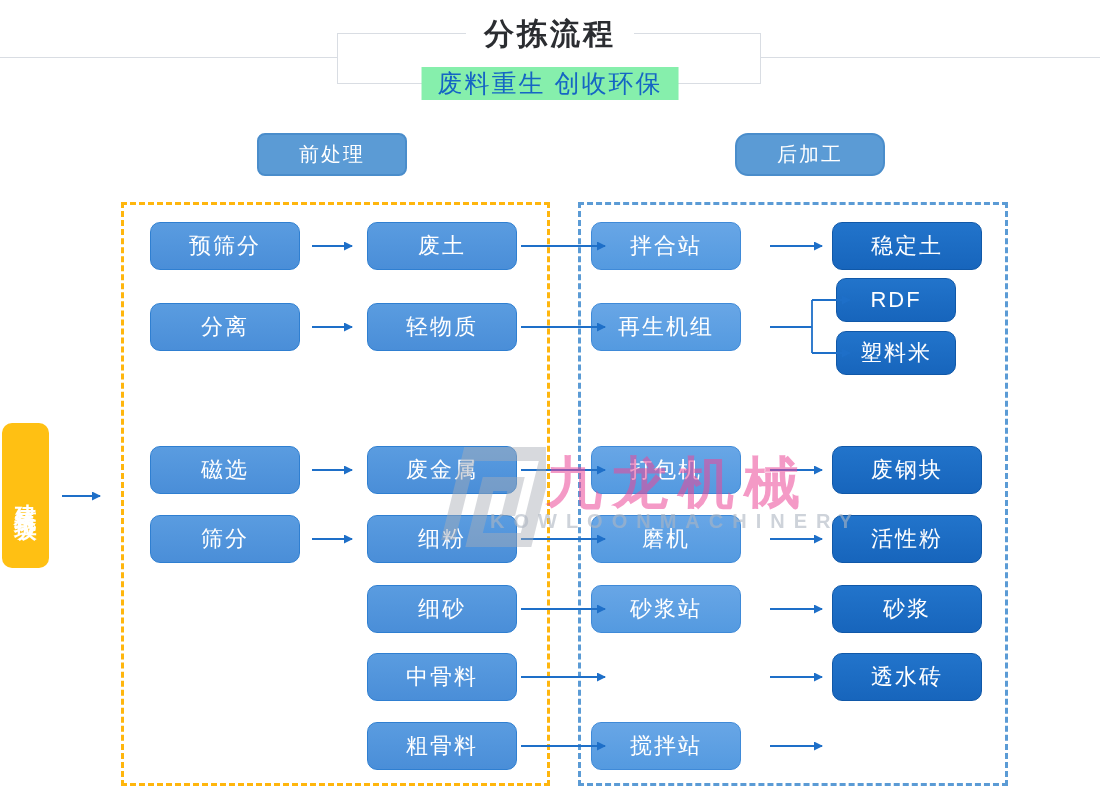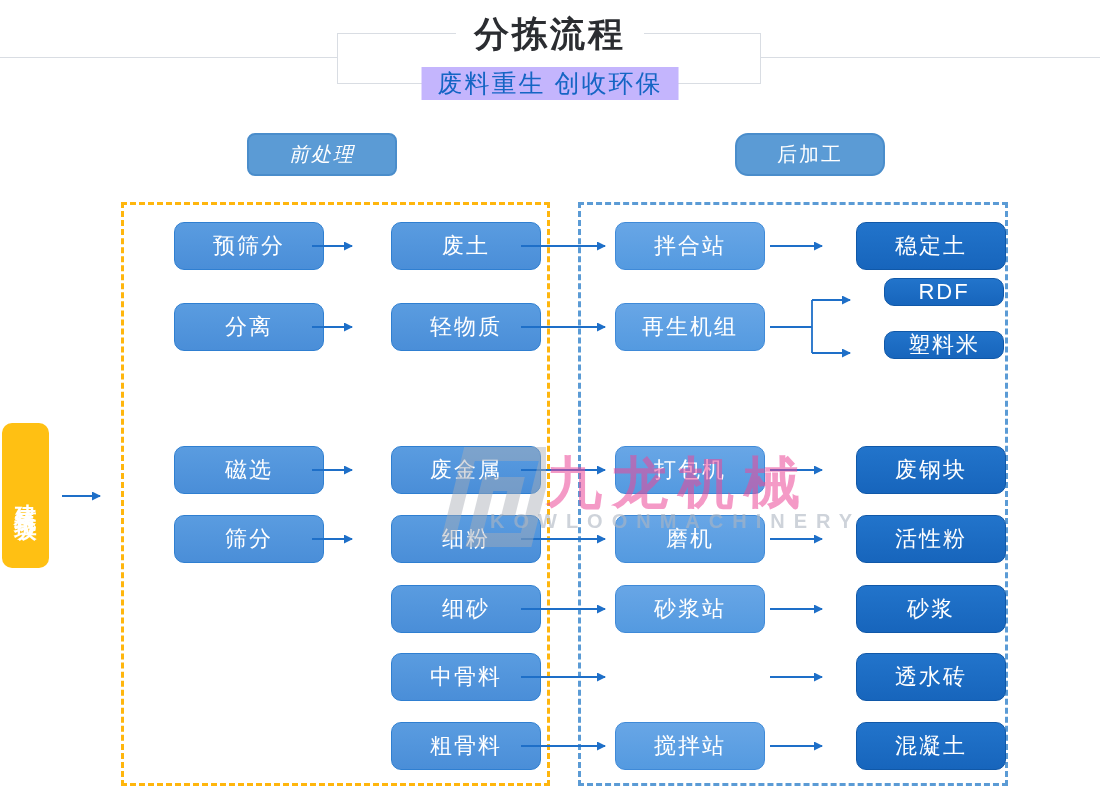--- a/index.html
+++ b/index.html
@@ -5,61 +5,61 @@
   html,body{margin:0;padding:0;background:#fff;}
   .stage{
     position:relative;width:1100px;height:791px;background:#fff;overflow:hidden;
     font-family:"Liberation Sans","DejaVu Sans",sans-serif;
   }
   
   .hline{position:absolute;left:0;top:57px;width:1100px;height:0;border-top:1px solid #d9dde3;z-index:1;}
   .title-frame{position:absolute;left:337px;top:33px;width:424px;height:51px;border:1px solid #d9dde3;background:#fff;z-index:2;box-sizing:border-box;}
   .title{
     position:absolute;left:50%;top:16px;transform:translateX(-50%);
-    font-size:35px;line-height:36px;font-weight:bold;color:#2b2d31;letter-spacing:3px;
+    font-size:30px;line-height:36px;font-weight:bold;color:#2b2d31;letter-spacing:3px;
     background:#fff;padding:0 18px;z-index:3;white-space:nowrap;
   }
   .subtitle{
     position:absolute;left:50%;top:67px;transform:translateX(-50%);
     font-size:25px;line-height:33px;color:#1565c4;letter-spacing:2px;
-    background:#c4b5fd;padding:0 16px;z-index:3;white-space:nowrap;
+    background:#86efac;padding:0 16px;z-index:3;white-space:nowrap;
   }
   
   .section-header{
     position:absolute;top:133px;width:150px;height:43px;box-sizing:border-box;
     background:#5b9bd5;border:2px solid #4a8dcb;border-radius:8px;
     color:#fff;font-size:20px;letter-spacing:2px;
     display:flex;align-items:center;justify-content:center;z-index:4;
   }
-  .sh-pre{left:247px;font-style:italic;}
+  .sh-pre{left:257px;}
   .sh-post{left:735px;border-radius:13px;}
   
   .region{position:absolute;top:202px;height:584px;box-sizing:border-box;z-index:3;}
   .region-pre{left:121px;width:429px;border:3px dashed #ffb60d;}
   .region-post{left:578px;width:430px;border:3px dashed #5b9bd5;}
   
   .source-box{
     position:absolute;left:2px;top:423px;width:47px;height:145px;z-index:5;
     background:#ffc013;border-radius:10px;color:#fff;font-size:22px;font-weight:bold;
     writing-mode:vertical-rl;text-orientation:upright;letter-spacing:5px;
     display:flex;align-items:center;justify-content:center;
   }
   
   .n{
     position:absolute;width:150px;height:48px;box-sizing:border-box;z-index:5;
     border-radius:10px;color:#fff;font-size:22px;letter-spacing:2px;
-    display:flex;align-items:center;justify-content:center;white-space:nowrap;margin-left:24px;
+    display:flex;align-items:center;justify-content:center;white-space:nowrap;
   }
   .blue1{background:linear-gradient(180deg,#5a9ce0 0%,#4a8ed8 100%);border:1px solid #2f7fd1;}
   .blue2{background:linear-gradient(180deg,#68a6e6 0%,#549ae0 100%);border:1px solid #3f8ad8;}
   .dark{background:linear-gradient(180deg,#2274cb 0%,#1765bc 100%);border:1px solid #1058a8;}
   .x1{left:150px}.x2{left:367px}.x3{left:591px}.x4{left:832px}
   .y1{top:222px}.y2{top:303px}.y3{top:374px}.y4{top:446px}
   .y5{top:515px}.y6{top:585px}.y7{top:653px}.y8{top:722px}
-  .sm{left:860px;width:120px;height:28px;}
+  .sm{left:836px;width:120px;height:44px;}
   .y-rdf{top:278px}.y-sl{top:331px}
   
   .arrows{position:absolute;left:0;top:0;z-index:10;pointer-events:none;}
   
   .watermark{position:absolute;left:428px;top:436px;width:560px;height:130px;z-index:40;pointer-events:none;}
   .wm-logo{position:absolute;left:0;top:0;opacity:.45;}
   .wm-cn{
     position:absolute;left:118px;top:2px;font-size:56px;line-height:90px;font-weight:bold;
     color:#ec4899;opacity:.55;letter-spacing:10px;white-space:nowrap;
   }
@@ -106,21 +106,20 @@
   <div class="n blue2 x3 y6">砂浆站</div>
   <div class="n blue2 x3 y8">搅拌站</div>
 
   <div class="n dark x4 y1">稳定土</div>
   <div class="n dark sm y-rdf">RDF</div>
   <div class="n dark sm y-sl">塑料米</div>
   <div class="n dark x4 y4">废钢块</div>
   <div class="n dark x4 y5">活性粉</div>
   <div class="n dark x4 y6">砂浆</div>
   <div class="n dark x4 y7">透水砖</div>
-  <div class="n dark x4 y8">混凝土</div>
 
   <svg class="arrows" width="1100" height="791" viewBox="0 0 1100 791">
     <defs>
       <marker id="ah" markerWidth="10" markerHeight="9" refX="8" refY="4.5" orient="auto" markerUnits="userSpaceOnUse">
         <path d="M0,0 L9,4.5 L0,9 Z" fill="#1e6fc8"></path>
       </marker>
     </defs>
     <g stroke="#1e6fc8" stroke-width="1.8" fill="none">
 
       <line x1="62" y1="496" x2="100" y2="496" marker-end="url(#ah)"></line>

